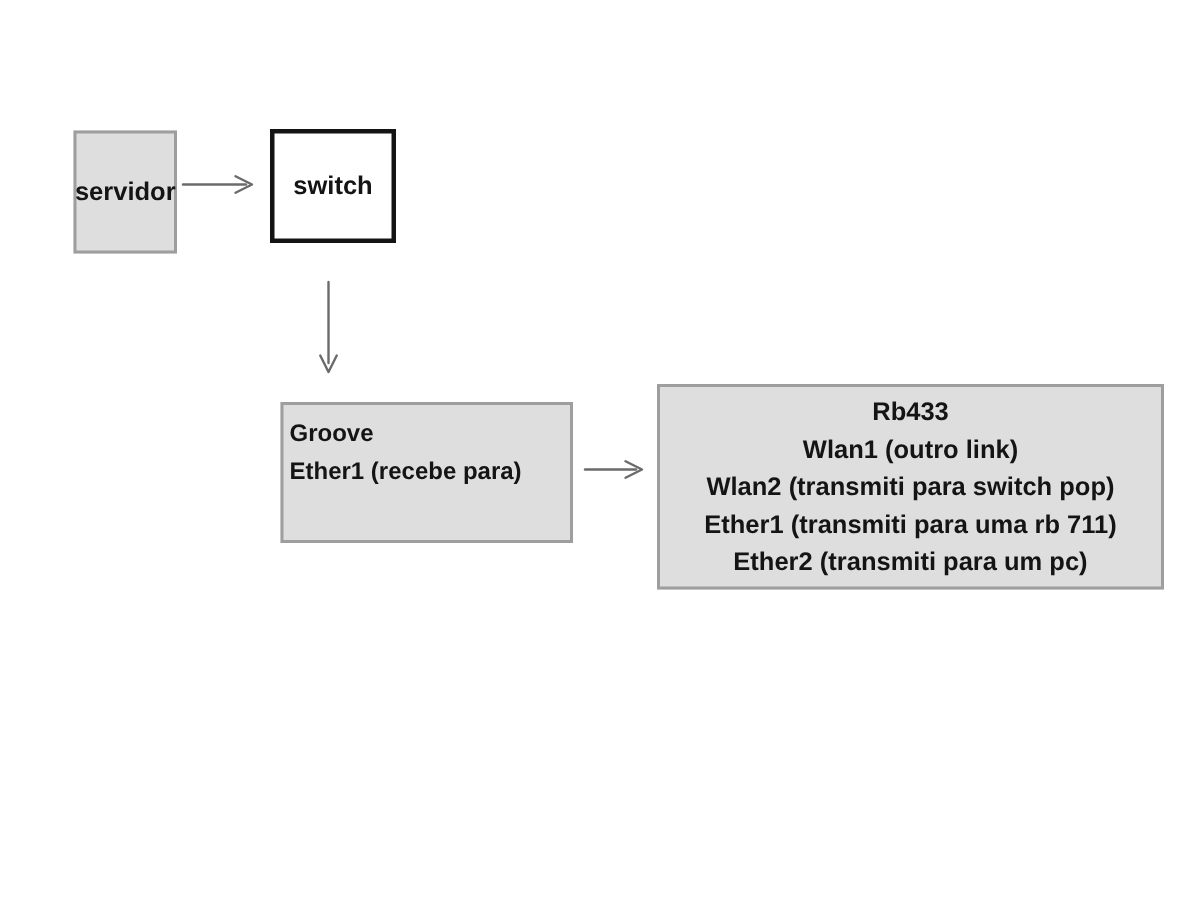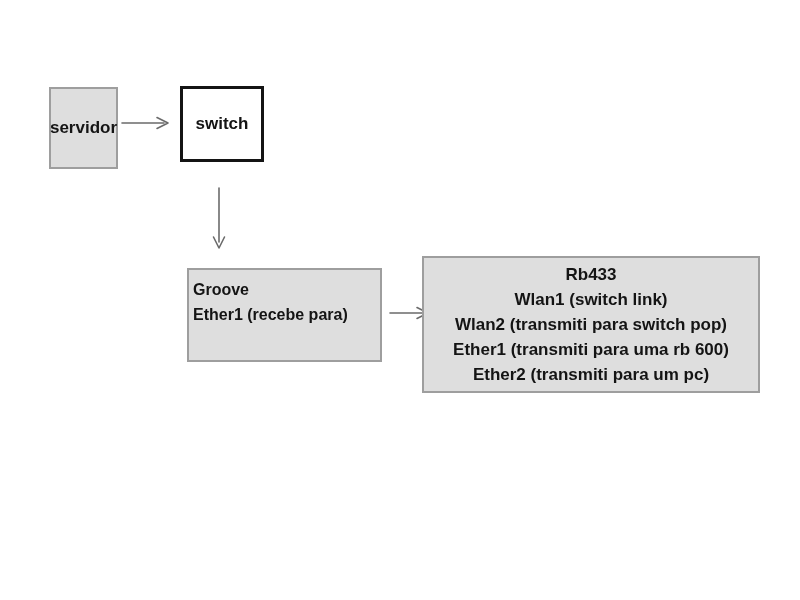--- a/index.html
+++ b/index.html
@@ -55,21 +55,21 @@
     width: 195px; height: 94px;
     padding: 7px 2px 0 4px;
     text-align: left;
   }
   .node--groove .node-line {
     font-size: 16px;
     line-height: 25px;
     white-space: nowrap;
   }
   .node--rb433 {
-    left: 422px; top: 256px;
+    left: 438px; top: 256px;
     width: 338px; height: 137px;
     padding-top: 4px;
     text-align: center;
   }
   .node--rb433 .node-line {
     font-size: 17px;
     line-height: 25px;
     white-space: nowrap;
   }
   .arrow {
@@ -115,19 +115,19 @@
     <div class="node-line">Ether1 (recebe para)</div>
   </div>
 
   <svg class="arrow arrow--groove-rb433" width="44" height="16">
     <line x1="2" y1="8" x2="36" y2="8"></line>
     <polyline points="29,2.5 40,8 29,13.5"></polyline>
   </svg>
 
   <div class="node node--gray node--rb433">
     <div class="node-line">Rb433</div>
-    <div class="node-line">Wlan1 (switch link)</div>
+    <div class="node-line">Wlan1 (outro link)</div>
     <div class="node-line">Wlan2 (transmiti para switch pop)</div>
-    <div class="node-line">Ether1 (transmiti para uma rb 600)</div>
+    <div class="node-line">Ether1 (transmiti para uma rb 711)</div>
     <div class="node-line">Ether2 (transmiti para um pc)</div>
   </div>
 
 </div>
 
 </body></html>

